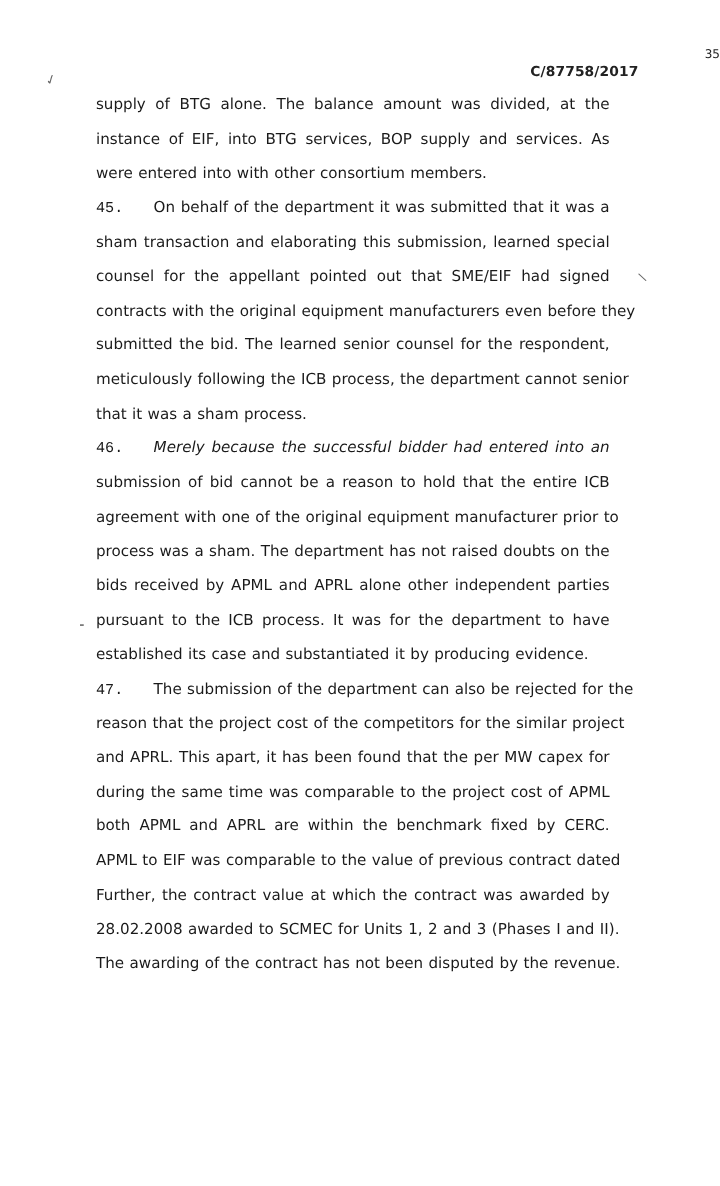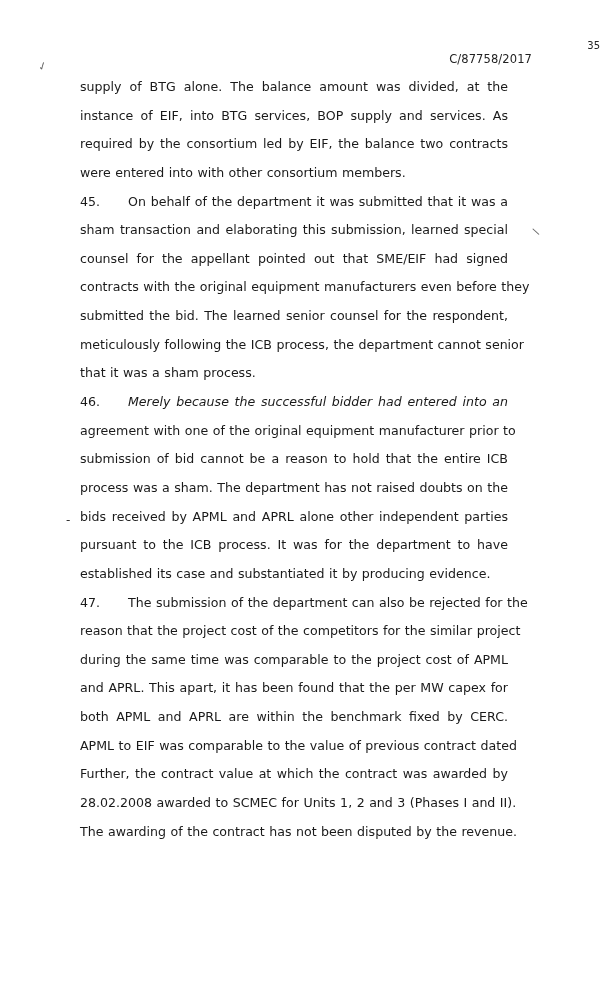--- a/index.html
+++ b/index.html
@@ -6,81 +6,80 @@
   body {
     width: 600px; height: 988px; background: #ffffff; position: relative; overflow: hidden;
     font-family: "DejaVu Sans", sans-serif; color: #1a1a1a;
   }
   .page-number {
     position: absolute; top: 40px; left: 0; width: 600px; text-align: right;
     font-size: 10px; color: #222;
   }
   .case-number {
     position: absolute; top: 52px; right: 68px;
-    font-size: 11.5px; color: #222; letter-spacing: 0.1px;
+    font-size: 11.5px; color: #222; letter-spacing: 0.1px; font-weight: bold;
   }
   .mark {
     position: absolute; color: #666; font-size: 11px;
   }
   .mark-tick { top: 60px; left: 38px; transform: rotate(-20deg); font-style: italic; }
   .mark-back { top: 226px; left: 534px; transform: rotate(-30deg); font-size: 10px; }
   .mark-dash { top: 513px; left: 66px; font-size: 12px; color: #333; }
   .body-text {
     position: absolute; left: 80px; top: 73px; width: 428px;
   }
   .line {
     height: 28.65px; line-height: 28.65px; font-size: 12.6px;
     white-space: nowrap; text-align: justify; text-align-last: justify;
     word-spacing: 0.5px;
   }
   .line.last { text-align-last: left; }
-  .para-num { display: inline-block; width: 48px; text-align-last: left; }
+  .para-num { display: inline-block; width: 48px; text-align-last: left; font-family: Liberation Mono, monospace; }
 </style>
 </head>
 <body>
 
 <div class="page-number">35</div>
 <div class="case-number">C/87758/2017</div>
 
 <span class="mark mark-tick">✓</span>
 <span class="mark mark-back">\</span>
 <span class="mark mark-dash">-</span>
 
 <div class="body-text">
   <div>
     <div class="line">supply of BTG alone. The balance amount was divided, at the</div>
     <div class="line">instance of EIF, into BTG services, BOP supply and services. As</div>
-    <div class="line">required by the consortium led by EIF, the balance two contracts</div>
     <div class="line last">were entered into with other consortium members.</div>
   </div>
 
   <div>
     <div class="line"><span class="para-num">45.</span><span style="display:inline-block;width:380px;text-align:justify;text-align-last:justify;">On behalf of the department it was submitted that it was a</span></div>
     <div class="line">sham transaction and elaborating this submission, learned special</div>
     <div class="line">counsel for the appellant pointed out that SME/EIF had signed</div>
     <div class="line">contracts with the original equipment manufacturers even before they</div>
     <div class="line">submitted the bid. The learned senior counsel for the respondent,</div>
     <div class="line">meticulously following the ICB process, the department cannot senior</div>
     <div class="line last">that it was a sham process.</div>
   </div>
 
   <div>
     <div class="line"><span class="para-num">46.</span><span style="display:inline-block;width:380px;text-align:justify;text-align-last:justify;font-style:italic;">Merely because the successful bidder had entered into an</span></div>
+    <div class="line">submission of bid cannot be a reason to hold that the entire ICB</div>
     <div class="line">agreement with one of the original equipment manufacturer prior to</div>
-    <div class="line">submission of bid cannot be a reason to hold that the entire ICB</div>
     <div class="line">process was a sham. The department has not raised doubts on the</div>
     <div class="line">bids received by APML and APRL alone other independent parties</div>
     <div class="line">pursuant to the ICB process. It was for the department to have</div>
     <div class="line last">established its case and substantiated it by producing evidence.</div>
   </div>
 
   <div>
     <div class="line"><span class="para-num">47.</span><span style="display:inline-block;width:380px;text-align:justify;text-align-last:justify;">The submission of the department can also be rejected for the</span></div>
     <div class="line">reason that the project cost of the competitors for the similar project</div>
+    <div class="line">and APRL. This apart, it has been found that the per MW capex for</div>
     <div class="line">during the same time was comparable to the project cost of APML</div>
-    <div class="line">and APRL. This apart, it has been found that the per MW capex for</div>
     <div class="line">both APML and APRL are within the benchmark fixed by CERC.</div>
     <div class="line">APML to EIF was comparable to the value of previous contract dated</div>
     <div class="line">Further, the contract value at which the contract was awarded by</div>
     <div class="line">28.02.2008 awarded to SCMEC for Units 1, 2 and 3 (Phases I and II).</div>
     <div class="line">The awarding of the contract has not been disputed by the revenue.</div>
   </div>
 </div>
 
 </body></html>

